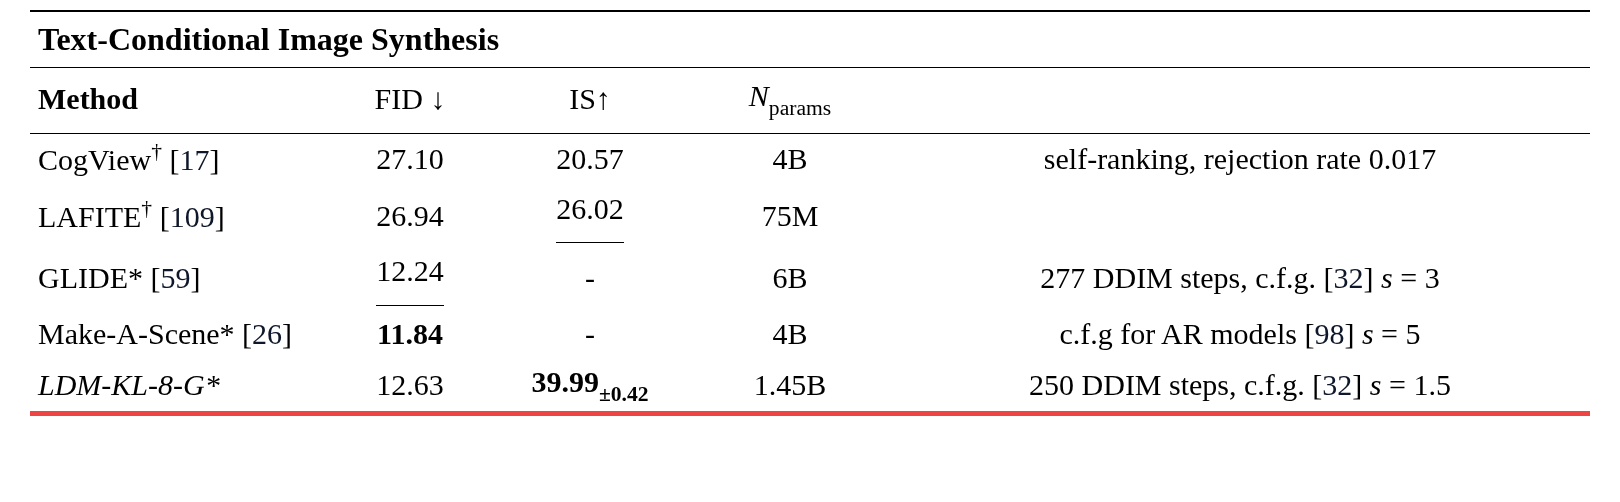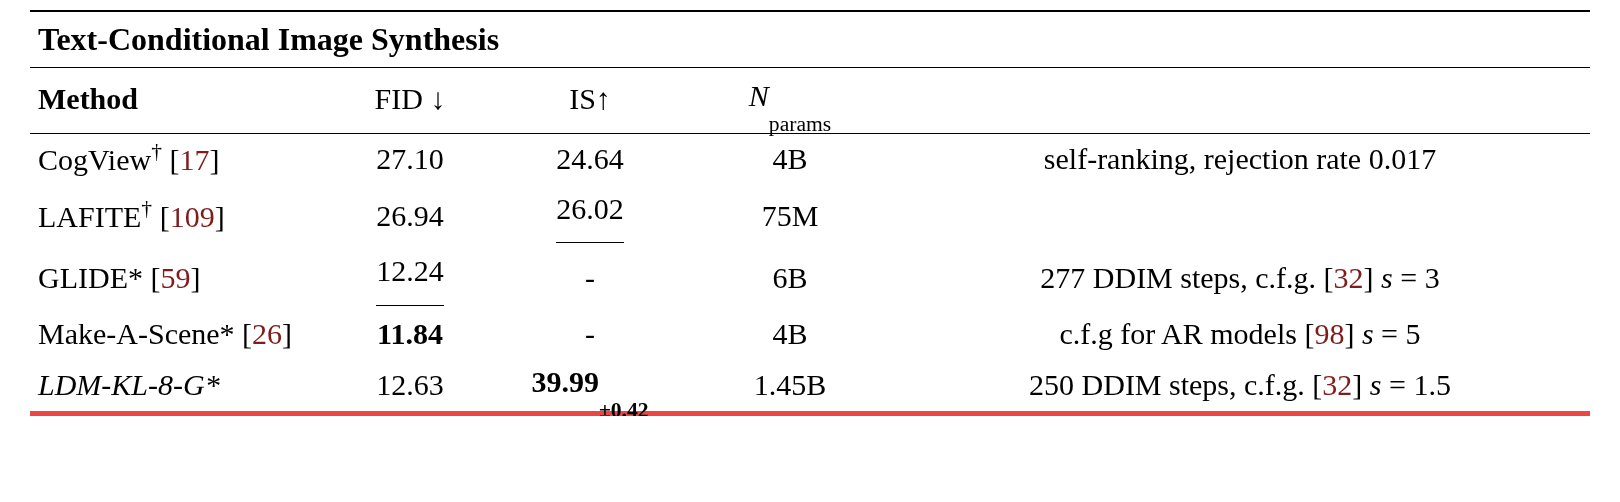--- a/index.html
+++ b/index.html
@@ -38,24 +38,24 @@
   .hdr th.method { font-weight: bold; }
   .num { text-align: center; }
   .note { text-align: center; }
   .rule-top { border-top: 2px solid #000; }
   .rule-thin-top { border-top: 1.5px solid #000; }
   .rule-bottom-last { border-bottom: 5px solid #ef4444; }
   .bold { font-weight: bold; }
   .ital { font-style: italic; }
   .uline-box { display:inline-block; border-bottom: 1.8px solid #000; padding-bottom: 13px; }
   a.cite {
-    color: #7f1d1d;
+    color: #0f172a;
     text-decoration: none;
   }
-  .sub { font-size: 0.72em; vertical-align: sub; position: relative; top: 18px;}
+  .sub { font-size: 0.72em; vertical-align: sub; position: relative; top: 2px;}
   .sup { font-size: 0.72em; vertical-align: super; position:relative; top:-1px;}
   .math { font-style: italic; font-family: "Times New Roman", Times, serif; }
   .col-method { width: 300px; }
   .col-fid    { width: 160px; }
   .col-is     { width: 200px; }
   .col-np     { width: 200px; }
   .col-note   { width: 700px; }
 </style>
 </head>
 <body>
@@ -89,21 +89,21 @@
     </th>
     <th></th>
   </tr>
 
   <tr class="rule-thin-top">
     <td>
       <span>CogView</span><span class="sup">†</span>
       <span> [</span><a class="cite" href="#">17</a><span>]</span>
     </td>
     <td class="num">27.10</td>
-    <td class="num">24.64</td>
+    <td class="num">20.57</td>
     <td class="num">4B</td>
     <td class="note">self-ranking, rejection rate 0.017</td>
   </tr>
 
   <tr>
     <td>
       <span>LAFITE</span><span class="sup">†</span>
       <span> [</span><a class="cite" href="#">109</a><span>]</span>
     </td>
     <td class="num">26.94</td>

